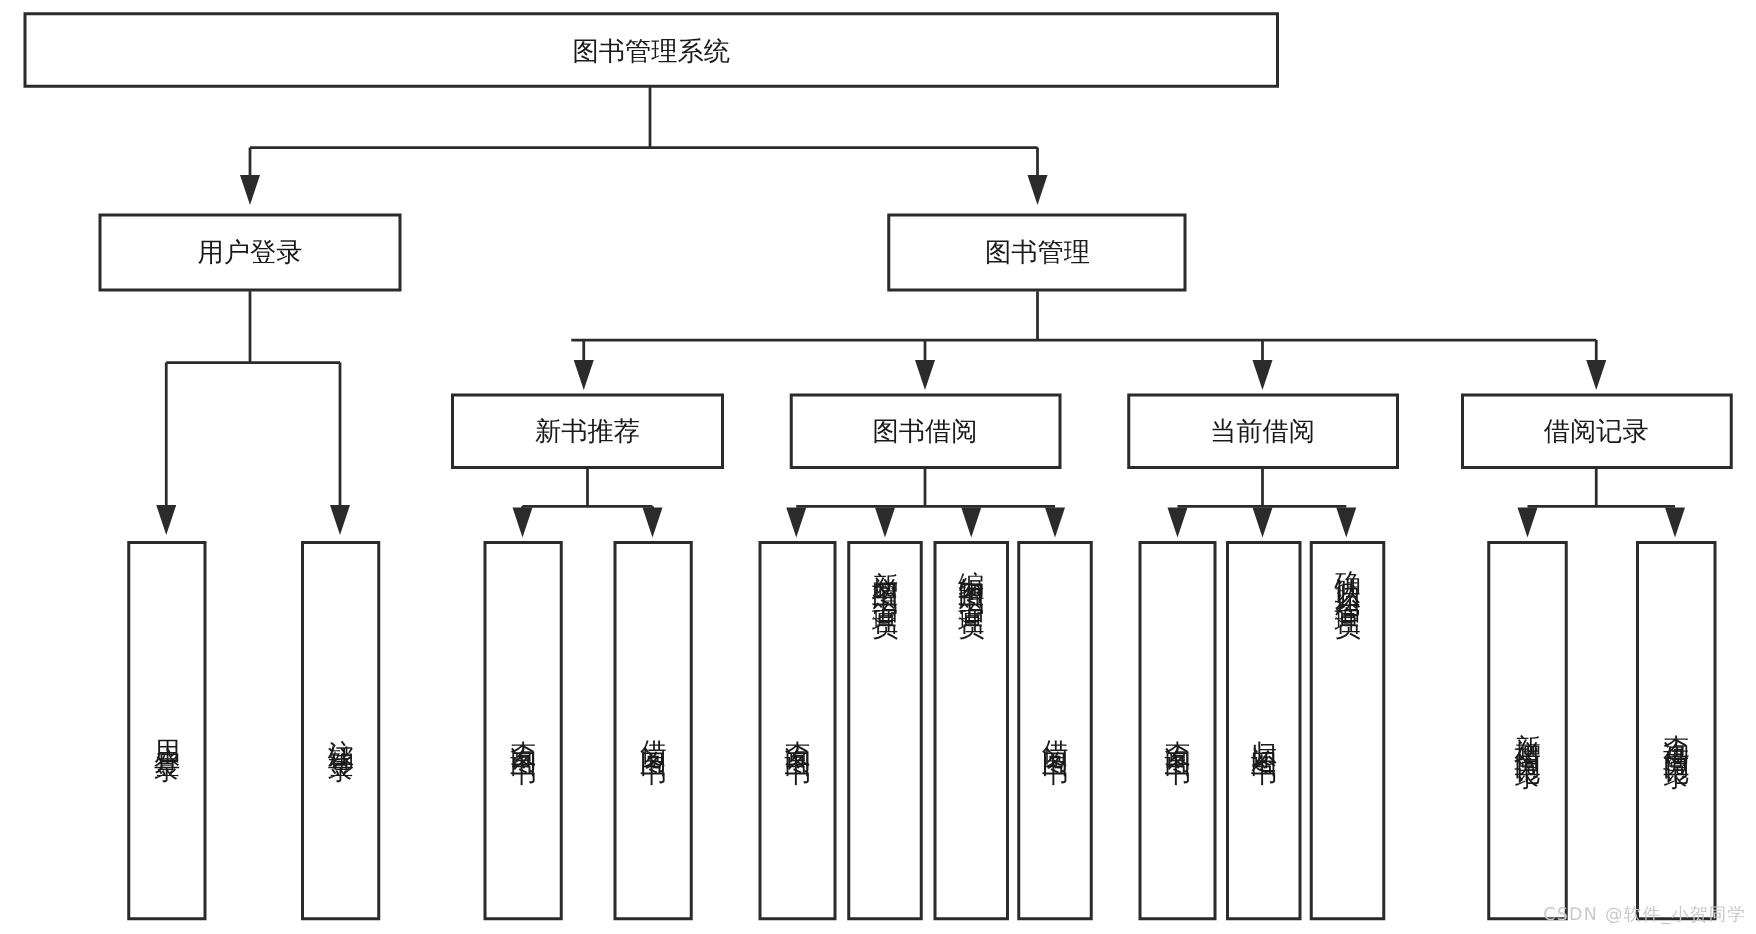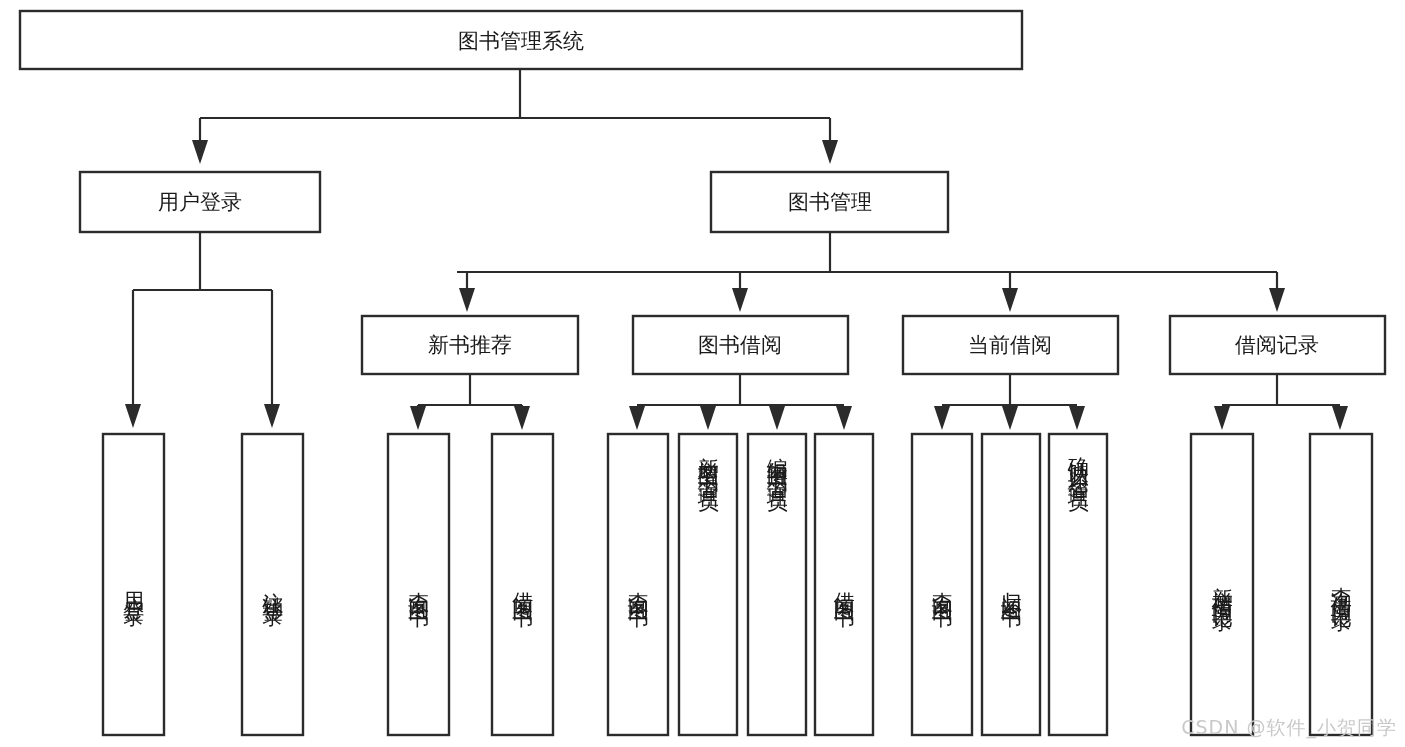--- a/index.html
+++ b/index.html
@@ -62,21 +62,21 @@
     pointer-events: none;
   }
   .vlabel.top-align {
     justify-content: flex-start;
   }
   .watermark {
     position: absolute;
     right: 8px;
     bottom: 6px;
     font-family: "DejaVu Sans", "Liberation Sans", sans-serif;
-    font-size: 19px;
+    font-size: 14px;
     color: #c9c9c9;
     letter-spacing: 1px;
     white-space: nowrap;
   }
 </style>
 </head>
 <body>
 
 <div id="canvas">
 

